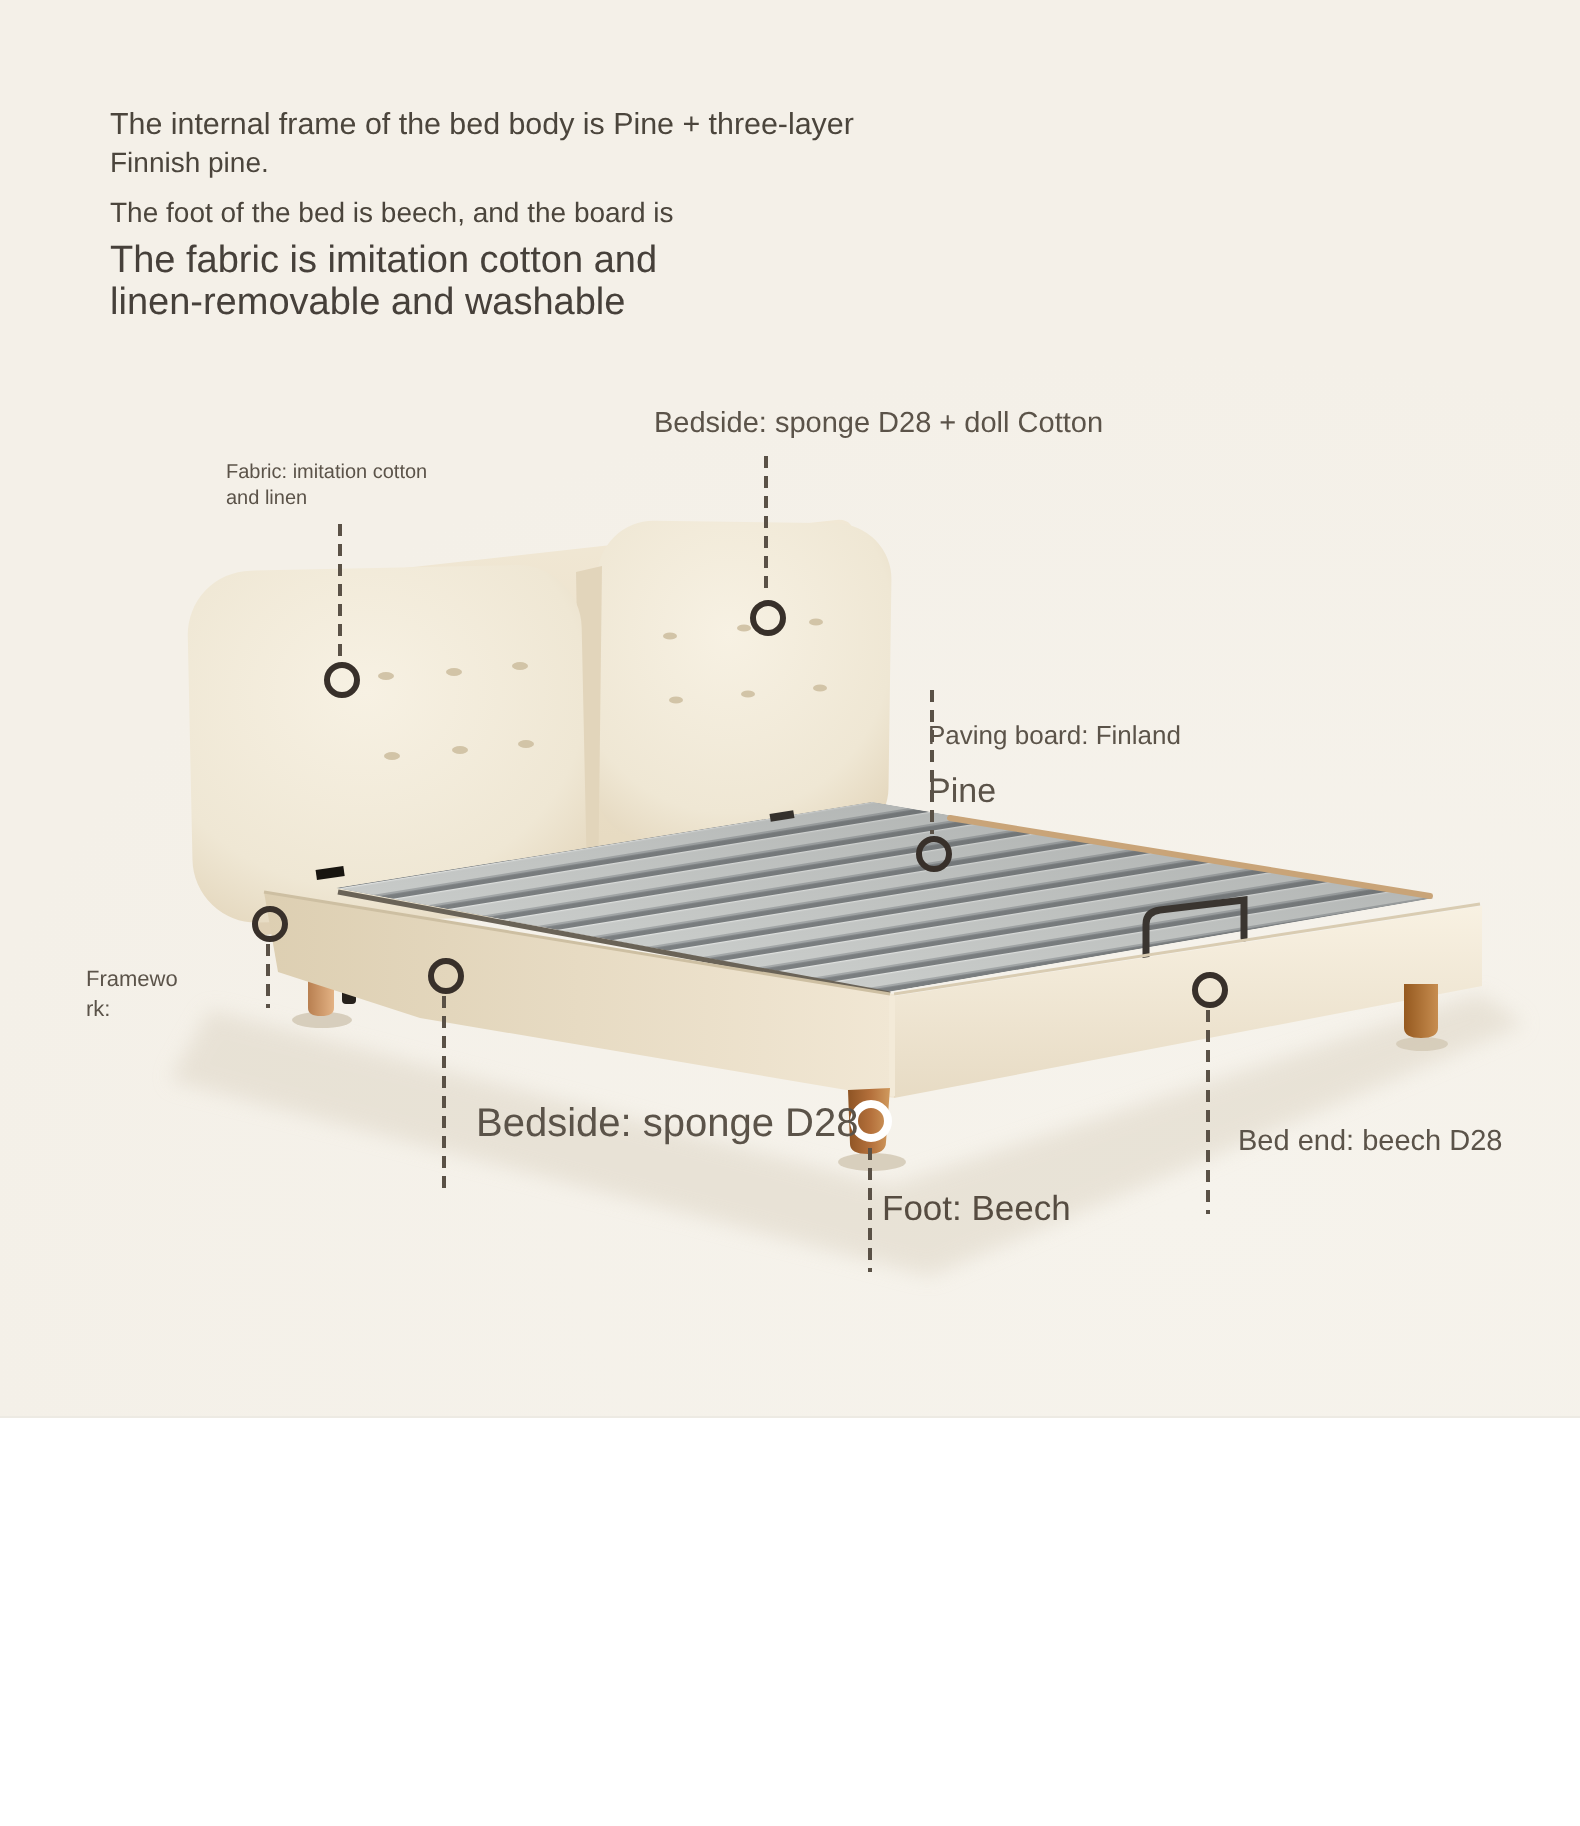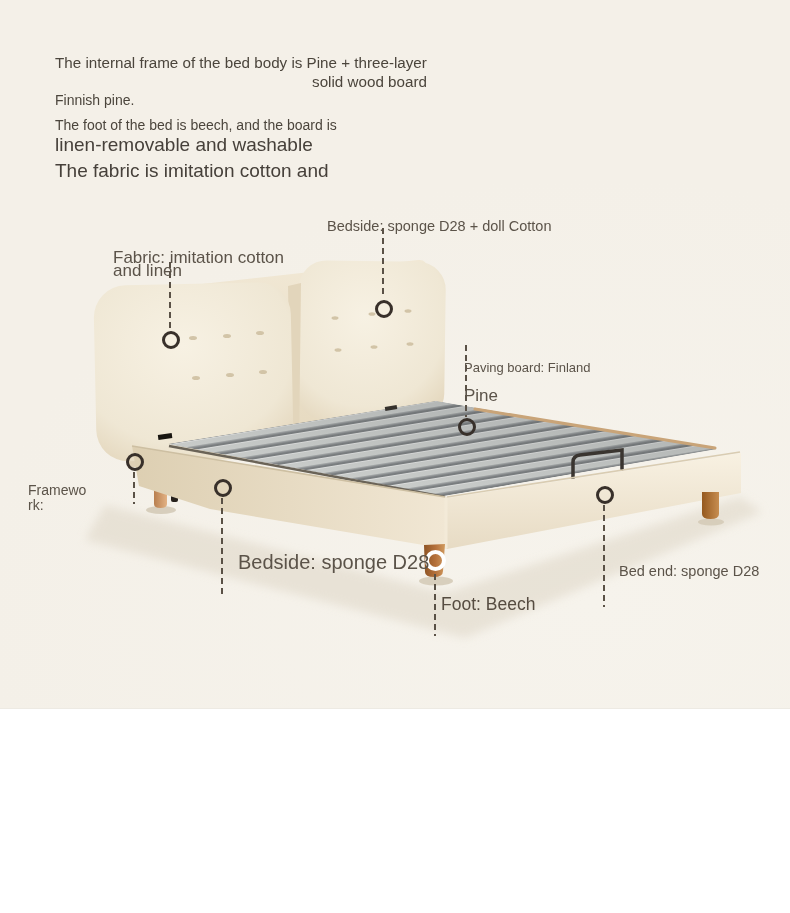--- a/index.html
+++ b/index.html
@@ -10,61 +10,60 @@
   .photo{
     position:absolute;left:0;top:0;width:790px;height:708px;
     background:radial-gradient(130% 100% at 75% 85%, #f6f3ec 0%, #f4f0e8 60%);
   }
   .white-strip{
     position:absolute;left:0;top:708px;width:790px;height:205px;
     background:#ffffff;border-top:1px solid #edeae3;box-sizing:border-box;
   }
   .intro{position:absolute;left:55px;top:53px;color:#4b453c;z-index:3;}
   .intro div{white-space:nowrap;}
-  .p1{font-size:15.2px;line-height:19px;text-align:right;}
+  .p1{font-size:15.2px;line-height:19px;}
   .p2{font-size:14px;line-height:18px;}
   .gap7{margin-top:7px;}
   .gap5{margin-top:5px;}
   .p3{font-size:19px;line-height:21px;color:#46403a;}
 
   svg.bed{position:absolute;left:0;top:0;z-index:1;}
 
   .callout{position:absolute;color:#5b5349;white-space:nowrap;z-index:3;}
   .dash{
     position:absolute;width:2px;z-index:2;
     background:repeating-linear-gradient(180deg,#5a5146 0 6px, rgba(0,0,0,0) 6px 10px);
   }
   .ring{
     position:absolute;width:12px;height:12px;border:3px solid #38302a;
     border-radius:50%;z-index:2;background:transparent;
   }
   .ring-light{width:13px;height:13px;border:4px solid #ffffff;}
 
-  .lbl-headcushion{left:327px;top:218px;font-size:14.5px;}
-  .lbl-fabric{left:113px;top:230px;font-size:17px;line-height:13px;margin-top:21px;}
+  .lbl-headcushion{left:327px;top:204px;font-size:14.5px;}
+  .lbl-fabric{left:113px;top:230px;font-size:10px;line-height:13px;}
   .lbl-paving1{left:464px;top:360px;font-size:13px;}
   .lbl-paving2{left:464px;top:386px;font-size:17px;}
-  .lbl-framework12{left:28px;top:483px;font-size:14px;line-height:14.5px;}
+  .lbl-framework12{left:43px;top:483px;font-size:11px;line-height:14.5px;}
   .lbl-framework34{left:33px;top:512px;font-size:13.5px;line-height:15.5px;}
   .lbl-siderail{left:238px;top:551px;font-size:20px;}
   .lbl-foot{left:441px;top:594px;font-size:17.5px;color:#564c41;}
   .lbl-bedend{left:619px;top:563px;font-size:14.5px;}
 </style>
 </head>
 <body>
 
 <div class="photo">
 
   <div class="intro">
     <div class="p1">The internal frame of the bed body is Pine + three-layer</div>
-    <div class="p1">solid wood board</div>
     <div class="p2">Finnish pine.</div>
     <div class="p2 gap7">The foot of the bed is beech, and the board is</div>
+    <div class="p3 gap5">The fabric is imitation cotton and</div>
     <div class="p3">linen-removable and washable</div>
-    <div class="p3 gap5">The fabric is imitation cotton and</div>
   </div>
 
   <svg class="bed" width="790" height="708" viewBox="0 0 790 708">
     <defs>
       <filter id="soft" x="-20%" y="-20%" width="140%" height="140%">
         <feGaussianBlur stdDeviation="5"></feGaussianBlur>
       </filter>
       <linearGradient id="gHead" x1="0" y1="0" x2="0" y2="1">
         <stop offset="0" stop-color="#f1e8d5"></stop>
           <stop offset="1" stop-color="#e4d7bc"></stop>
@@ -187,16 +186,16 @@
     <div>and linen</div>
   </div>
   <div class="callout lbl-paving1">Paving board: Finland</div>
   <div class="callout lbl-paving2">Pine</div>
   <div class="callout lbl-framework12">
     <div>Framewo</div>
     <div>rk:</div>
   </div>
   <div class="callout lbl-siderail">Bedside: sponge D28</div>
   <div class="callout lbl-foot">Foot: Beech</div>
-  <div class="callout lbl-bedend">Bed end: sponge D28</div>
+  <div class="callout lbl-bedend">Bed end: beech D28</div>
 </div>
 
 <div class="white-strip"></div>
 
 </body></html>

